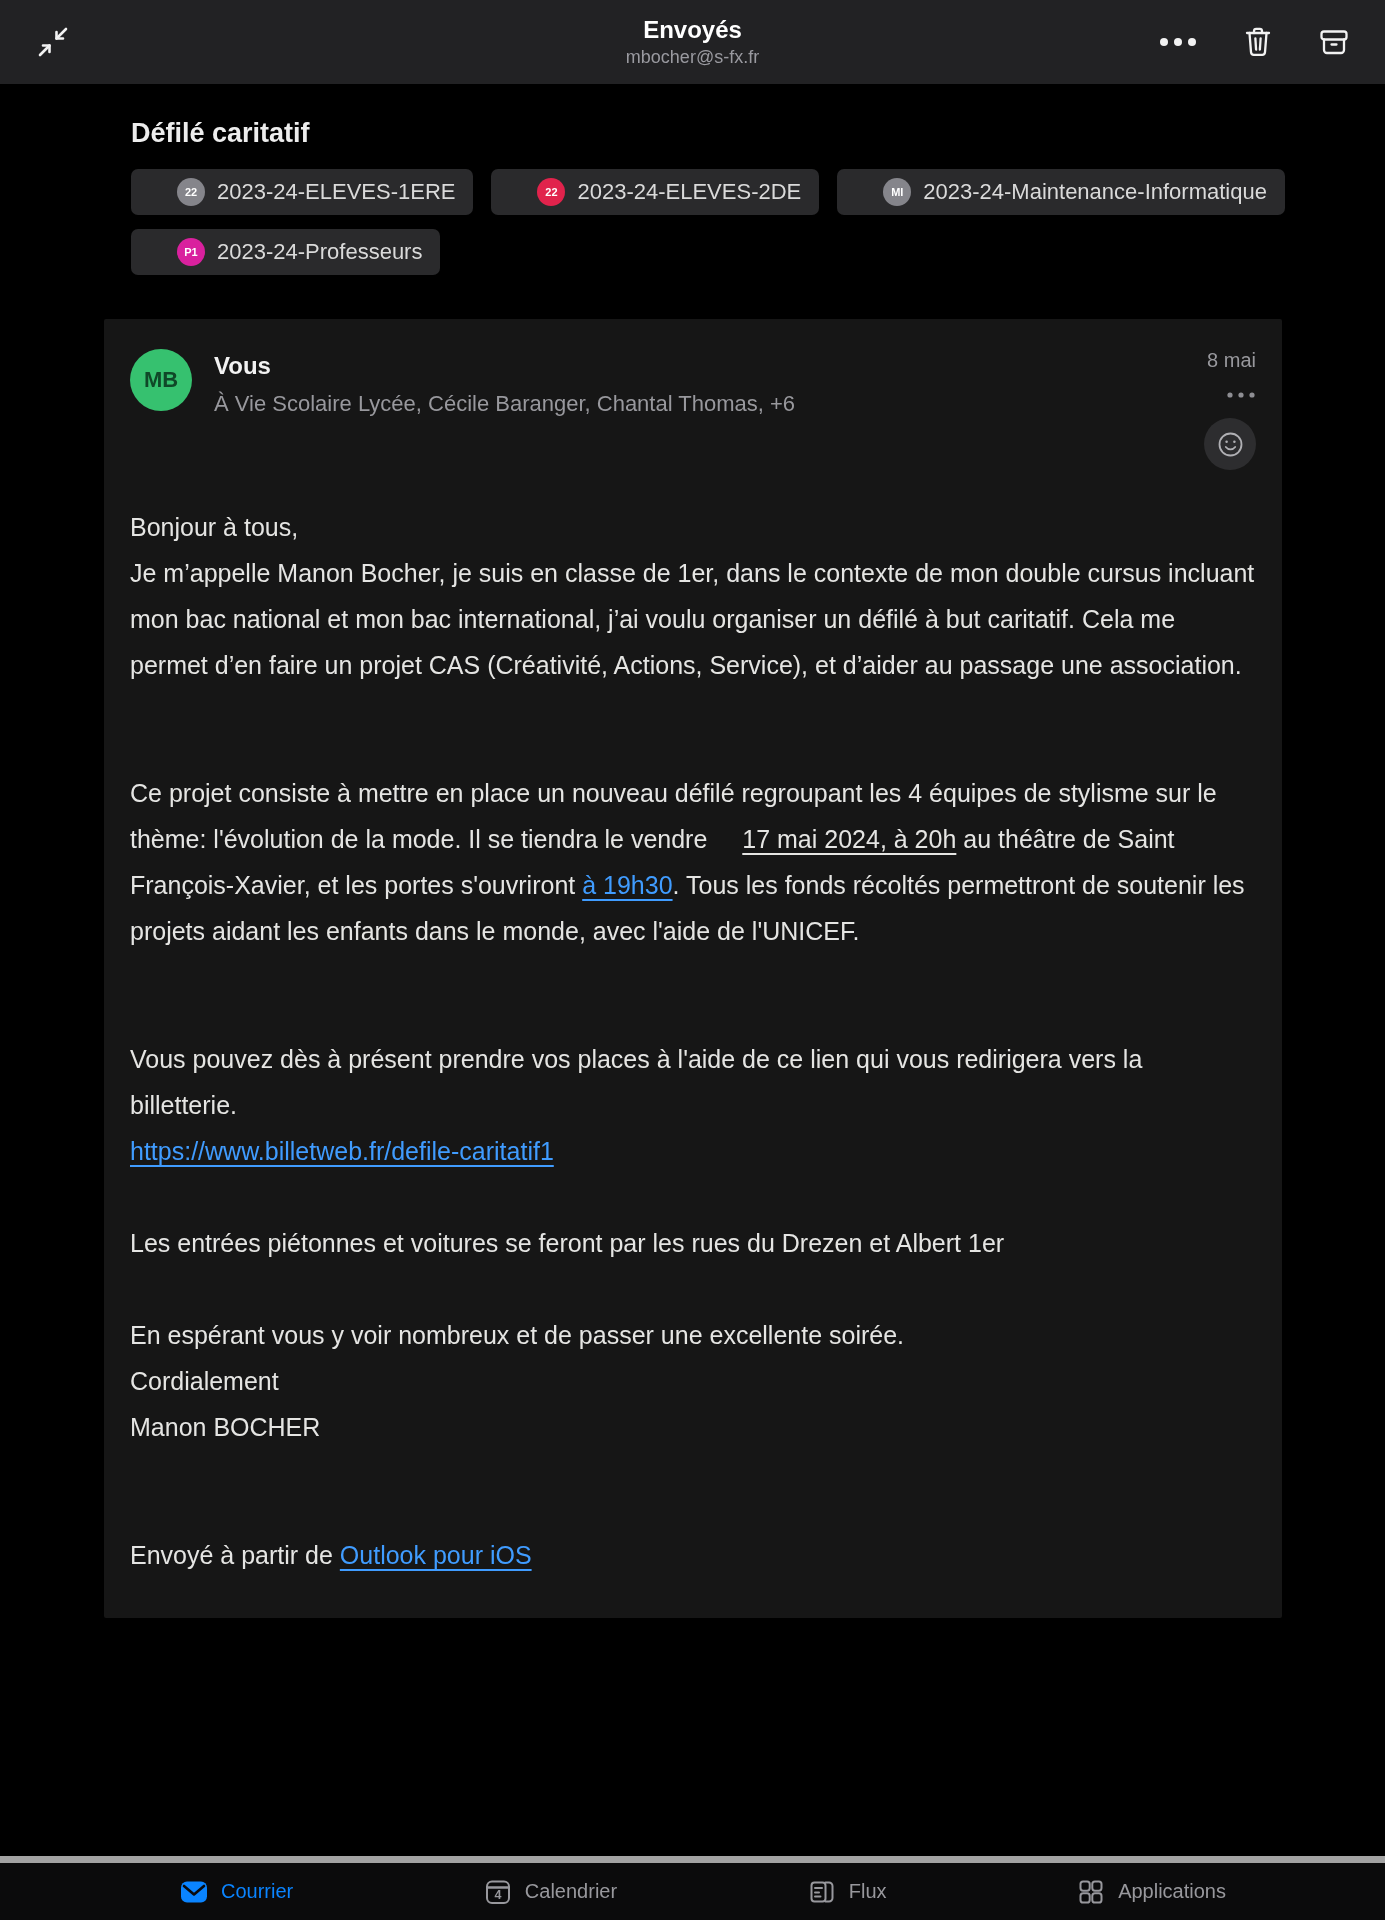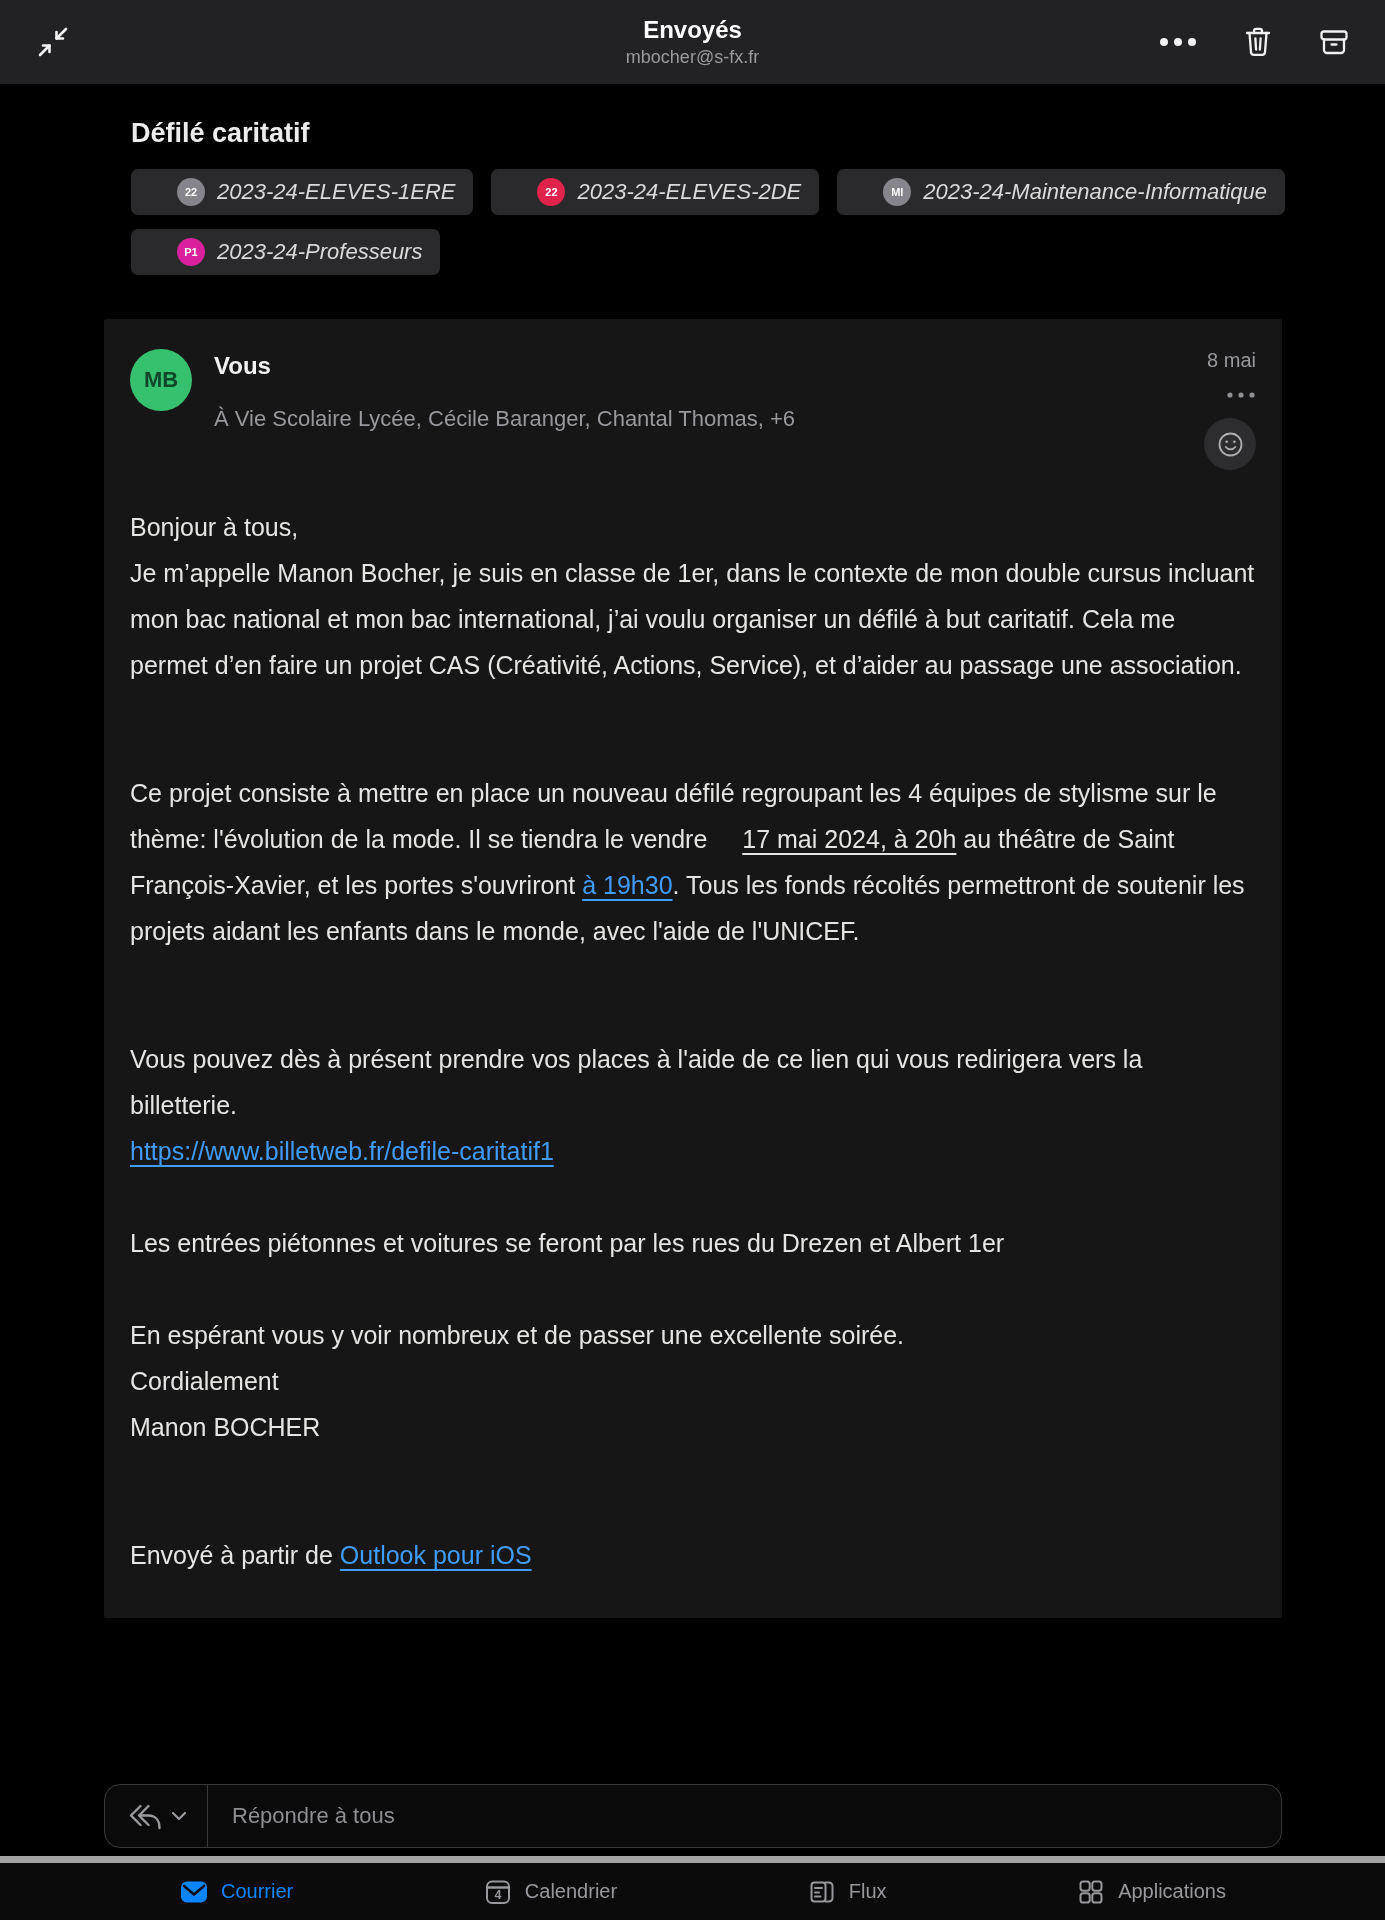--- a/index.html
+++ b/index.html
@@ -12,30 +12,30 @@
   .topbar-title{font-size:24px;font-weight:700;color:#ffffff;}
   .topbar-sub{font-size:18px;color:#9a9aa0;margin-top:3px;}
   .topbar-right{margin-left:auto;display:flex;align-items:center;gap:46px;}
   .icon-btn{display:flex;align-items:center;justify-content:center;cursor:pointer;background:none;border:none;padding:0;}
 
   
   .subject{margin:34px 36px 0 131px;font-size:27px;font-weight:700;color:#ededed;}
   .chips{margin:20px 40px 0 131px;display:flex;flex-wrap:wrap;gap:14px 18px;max-width:1170px;}
   .chip{display:inline-flex;align-items:center;height:46px;background:#2a2a2c;border-radius:7px;padding:0 18px 0 9px;}
   .chip-avatar{width:28px;height:28px;border-radius:50%;color:#fff;font-size:11px;font-weight:700;display:flex;align-items:center;justify-content:center;margin-right:12px;flex:none;margin-left:37px;}
-  .chip-label{font-size:22px;color:#dadada;white-space:nowrap;font-style:italic;}
+  .chip-label{font-size:22px;color:#dadada;white-space:nowrap;}
 
   
   .card{margin:44px 103px 0 104px;background:#161616;border-radius:2px;padding:30px 26px 40px;box-sizing:border-box;}
   .card-header{display:flex;}
   .sender{display:flex;align-items:flex-start;}
   .avatar{width:62px;height:62px;border-radius:50%;background:var(--green,#36c16f);display:flex;align-items:center;justify-content:center;font-size:22px;font-weight:600;color:rgba(0,25,12,.72);flex:none;}
   .sender-text{margin-left:22px;padding-top:3px;}
   .sender-name{font-size:24px;font-weight:600;color:#f2f2f2;}
-  .sender-to{font-size:22px;color:#98989d;margin-top:26px;}
+  .sender-to{font-size:22px;color:#98989d;margin-top:11px;}
   .header-right{margin-left:auto;display:flex;flex-direction:column;align-items:flex-end;}
   .date{font-size:20px;color:#98989d;}
   .dots{margin-top:20px;cursor:pointer;}
   .smiley-btn{margin-top:20px;width:52px;height:52px;border-radius:50%;background:#2d2d2f;display:flex;align-items:center;justify-content:center;cursor:pointer;}
 
   
   .body{margin-top:34px;}
   .para{margin:0;font-size:25px;line-height:46px;color:#e5e5e3;}
   .gap-lg{margin-bottom:82px;}
   .gap-sm{margin-bottom:46px;}
@@ -157,33 +157,20 @@
         <p class="para gap-lg"><span class="body-text">Bonjour à tous,<br>Je m’appelle Manon Bocher, je suis en classe de 1er, dans le contexte de mon double cursus incluant mon bac national et mon bac international, j’ai voulu organiser un défilé à but caritatif. Cela me permet d’en faire un projet CAS (Créativité, Actions, Service), et d’aider au passage une association.</span></p>
         <p class="para gap-lg"><span class="body-text">Ce projet consiste à mettre en place un nouveau défilé regroupant les 4 équipes de stylisme sur le thème: l'évolution de la mode. Il se tiendra le vendre </span><span class="body-underline">17 mai 2024, à 20h</span><span class="body-text"> au théâtre de Saint François-Xavier, et les portes s'ouvriront </span><a class="body-link">à 19h30</a><span class="body-text">. Tous les fonds récoltés permettront de soutenir les projets aidant les enfants dans le monde, avec l'aide de l'UNICEF.</span></p>
         <p class="para gap-sm"><span class="body-text">Vous pouvez dès à présent prendre vos places à l'aide de ce lien qui vous redirigera vers la billetterie.<br></span><a class="body-link">https://www.billetweb.fr/defile-caritatif1</a></p>
         <p class="para gap-sm"><span class="body-text">Les entrées piétonnes et voitures se feront par les rues du Drezen et Albert 1er</span></p>
         <p class="para gap-lg"><span class="body-text">En espérant vous y voir nombreux et de passer une excellente soirée.<br>Cordialement<br>Manon BOCHER</span></p>
       </div>
 
     <p class="para"><span>Envoyé à partir de </span><a class="body-link">Outlook pour iOS</a></p>
   </section>
 
-  <div class="reply-bar">
-    <div class="reply-left">
-      <svg width="37" height="30" viewBox="0 0 37 30" fill="none" stroke="#9a9a9e" stroke-width="2.4" stroke-linecap="round" stroke-linejoin="round">
-        <path d="M15.5 5 L6 14.5 L15.5 24"></path>
-        <path d="M23.5 5 L14 14.5 L23.5 24"></path>
-        <path d="M15 14.5 H23.5 C30.5 14.5 34.5 19.5 34.5 27"></path>
-      </svg>
-      <svg width="16" height="10" viewBox="0 0 16 10" fill="none" stroke="#9a9a9e" stroke-width="2.2" stroke-linecap="round" stroke-linejoin="round">
-        <path d="M2 2 L8 8 L14 2"></path>
-      </svg>
-    </div>
-    <span class="reply-placeholder">Répondre à tous</span>
-  </div>
 
   <nav class="tabbar">
     <div class="tab active">
       <svg width="28" height="28" viewBox="0 0 28 28">
         <rect x="1" y="3.5" width="26" height="21" rx="6" fill="#0a84ff"></rect>
         <path d="M4 8 L14 16.5 L24 8" stroke="#0b0b0c" stroke-width="2.6" fill="none" stroke-linecap="round" stroke-linejoin="round"></path>
       </svg>
       <span class="tab-label">Courrier</span>
     </div>
     <div class="tab">

